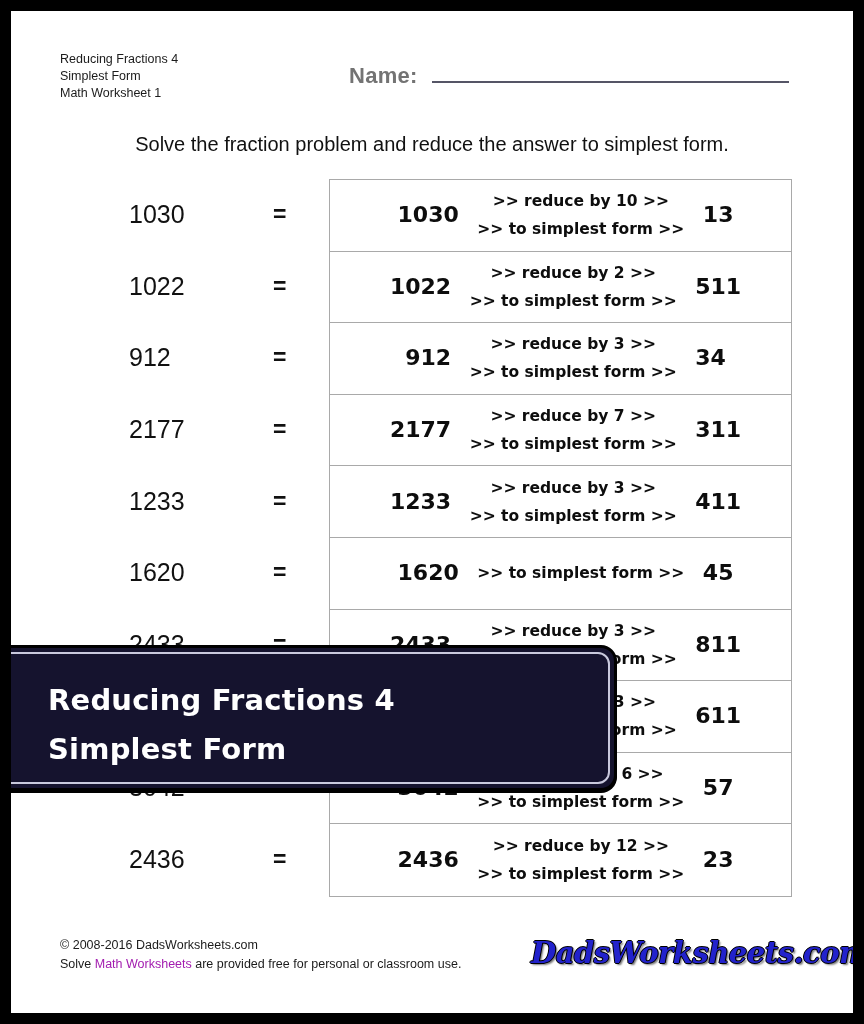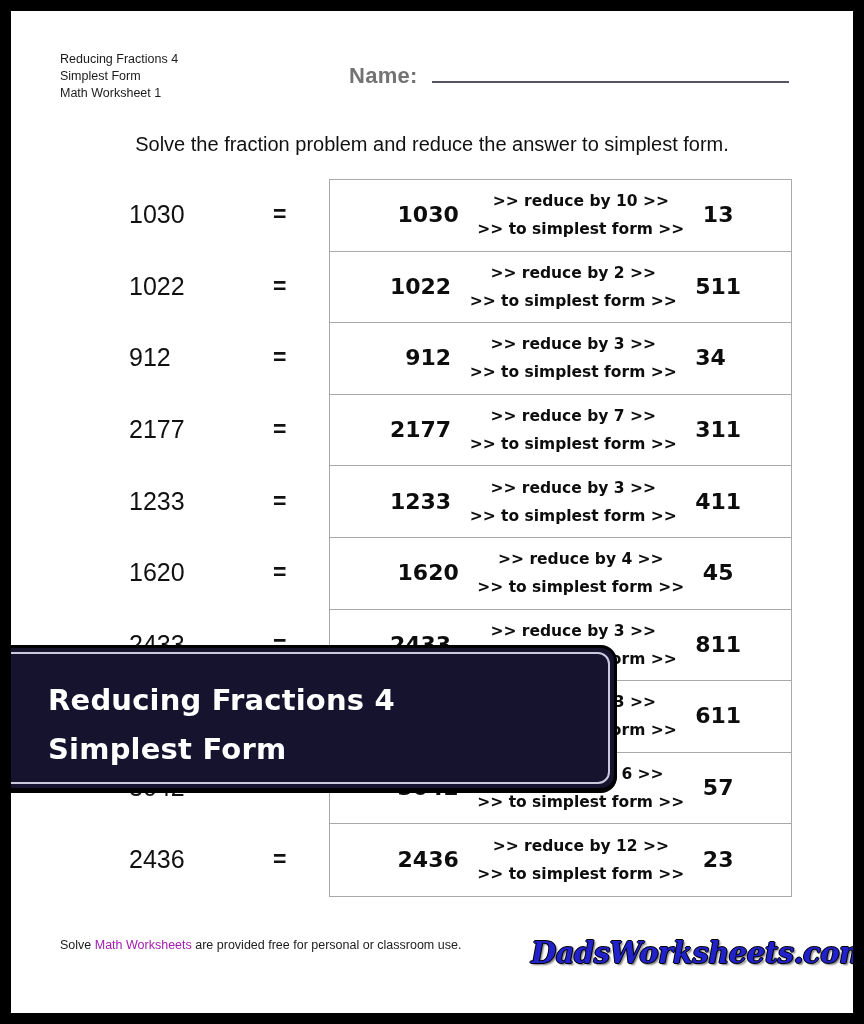--- a/index.html
+++ b/index.html
@@ -484,21 +484,20 @@
             </div>
           </div>
           <div class="ans-row">
             <div class="ans-inner">
               <span class="frac a-frac">
                 <span class="num">16</span>
                 <span class="bar"></span>
                 <span class="den">20</span>
               </span>
               <div class="steps">
-                <div class="step-line step-top">&gt;&gt; reduce by 4 &gt;&gt;</div>
                 <div class="step-line step-bottom">&gt;&gt; to simplest form &gt;&gt;</div>
               </div>
               <span class="frac res-frac">
                 <span class="num">4</span>
                 <span class="bar"></span>
                 <span class="den">5</span>
               </span>
             </div>
           </div>
           <div class="ans-row">
@@ -577,20 +576,21 @@
     </div>
 
     <div id="overlay-banner">
       <div id="overlay-inner">
         <div class="overlay-line">Reducing Fractions 4</div>
         <div class="overlay-line">Simplest Form</div>
       </div>
     </div>
 
     <div id="footer">
+      <div>© 2008-2016 DadsWorksheets.com</div>
       <div><span>Solve </span><span class="link">Math Worksheets</span><span> are provided free for personal or classroom use.</span></div>
     </div>
 
     <div id="logo">
       <div id="logo-text">DadsWorksheets.com</div>
     </div>
 
   </div>
 </div>
 

